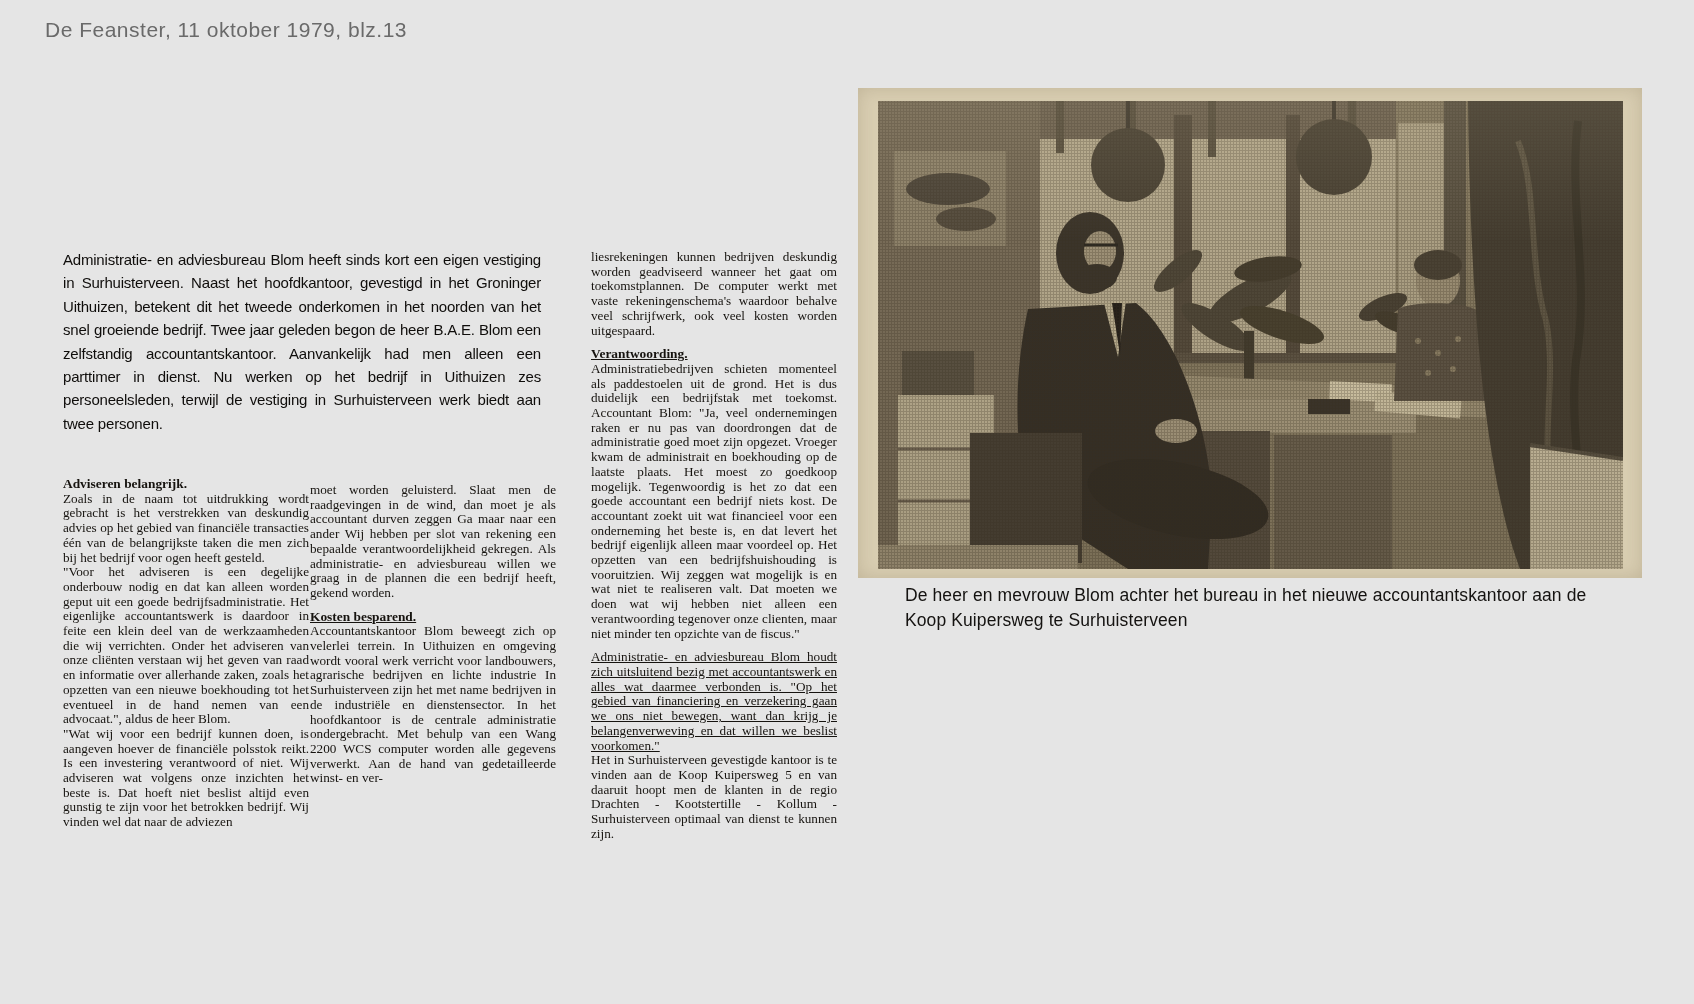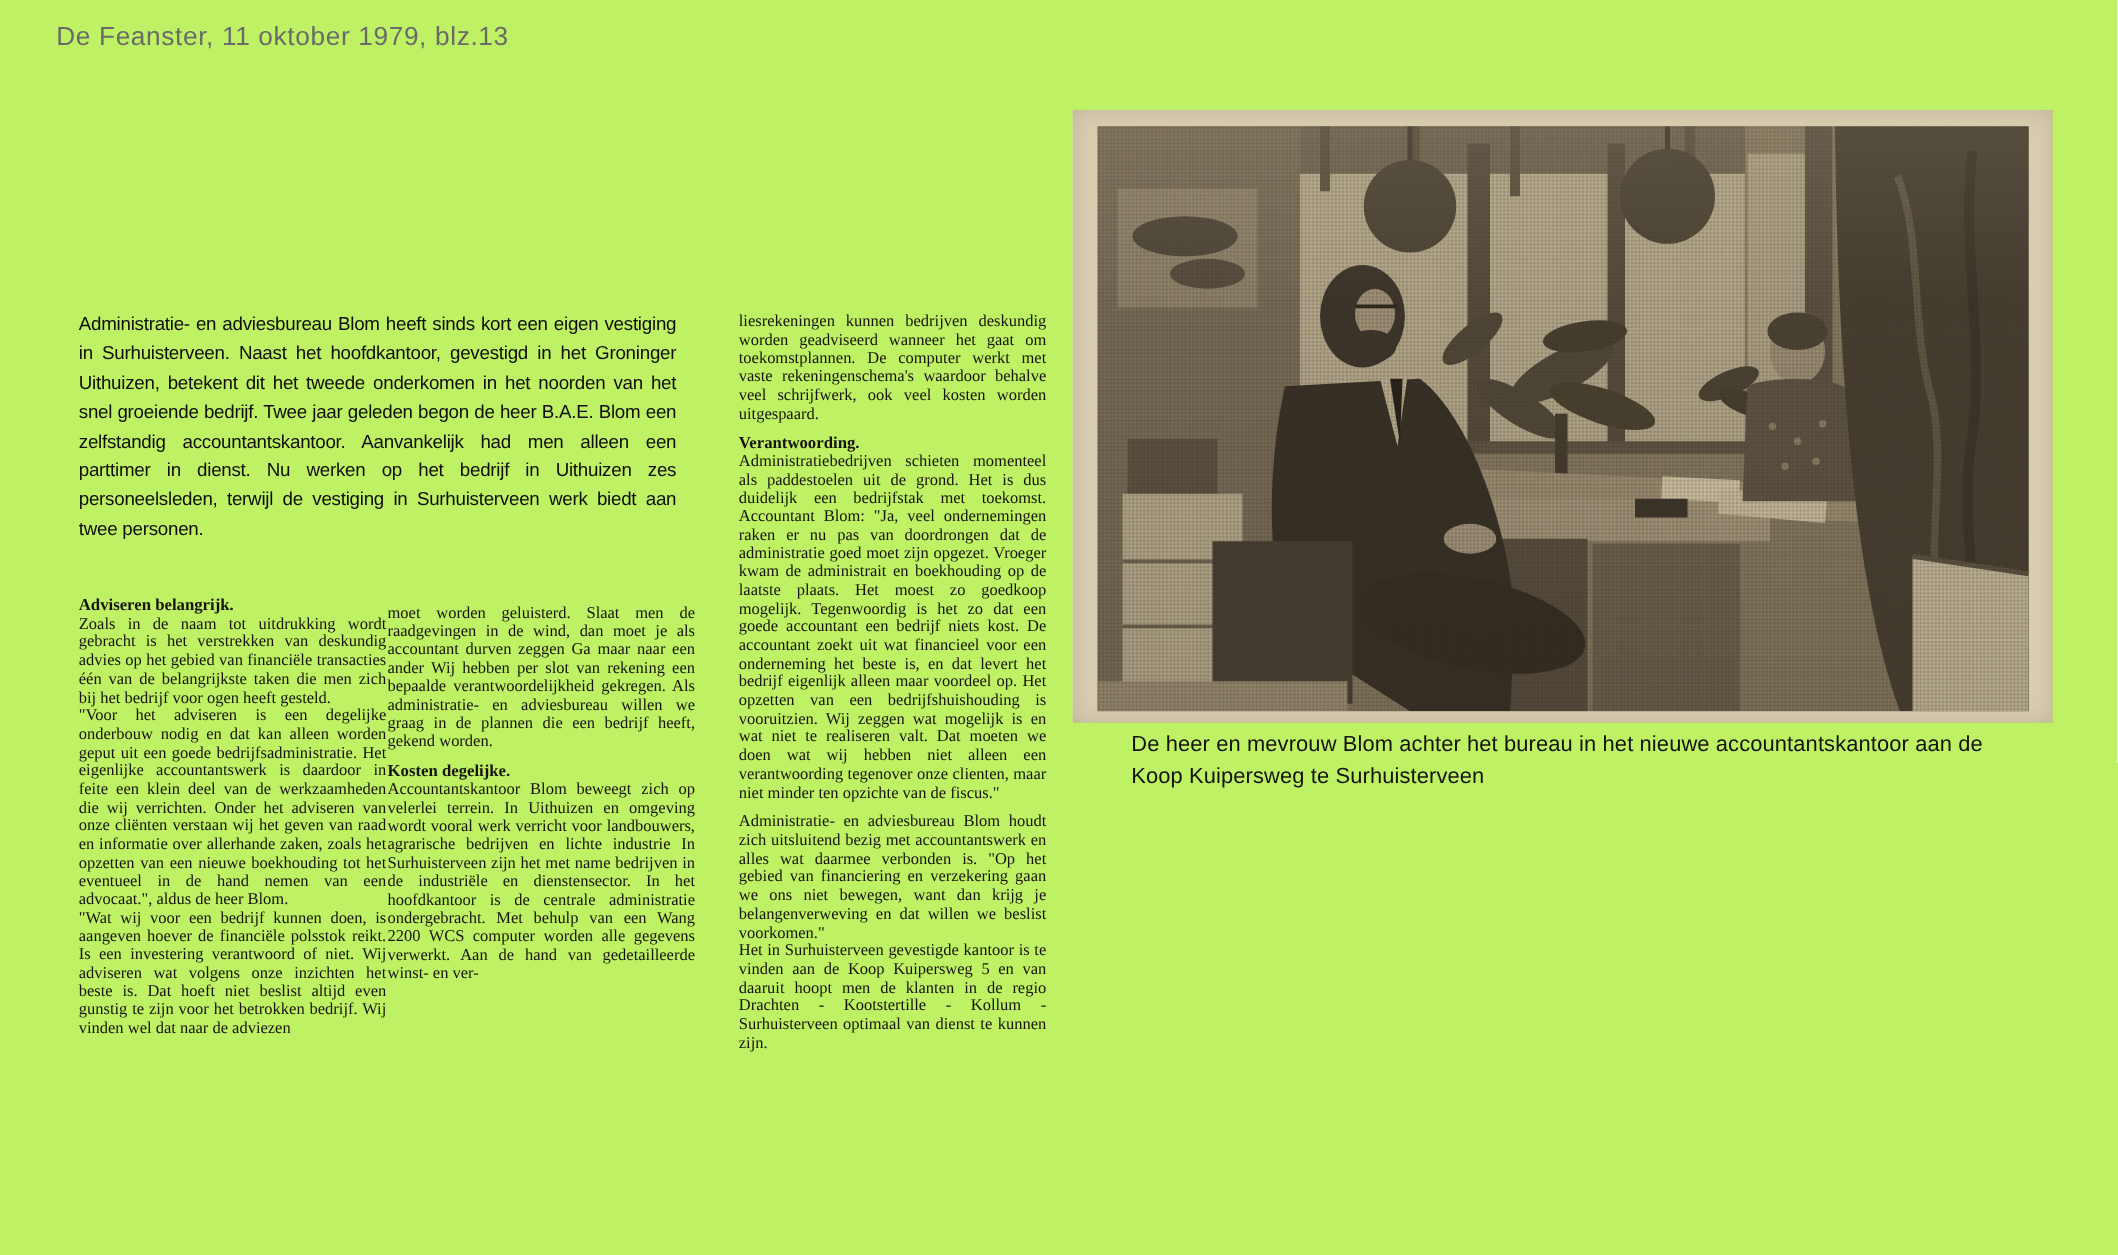--- a/index.html
+++ b/index.html
@@ -1,17 +1,17 @@
 <!DOCTYPE html>
 <html><head>
 <meta charset="utf-8">
 <style>
   html,body{margin:0;padding:0;background:#ffffff;}
   .page{
-    position:relative;width:1694px;height:1004px;background:#bef264;
+    position:relative;width:1694px;height:1004px;background:#e5e5e5;
     overflow:hidden;font-family:"Liberation Sans",sans-serif;
   }
   
   .source-line{
     position:absolute;left:45px;top:18px;font-size:21px;color:#6a6a6a;
     letter-spacing:0.5px;
   }
   
   .headline{
     position:absolute;left:95px;top:94px;width:700px;text-align:center;
@@ -30,21 +30,21 @@
     position:absolute;width:246px;
     font-family:"Liberation Serif",serif;font-size:13.2px;line-height:14.7px;
     text-align:justify;color:#16130f;
   }
   .col-1{left:63px;top:477px;}
   .col-2{left:310px;top:483px;}
   .col-3{left:591px;top:250px;}
   .col p{margin:0;}
   .col .subhead{margin:0;font-weight:bold;font-size:13.4px;}
   .col .subhead.spaced{margin-top:9px;}
-  .col p.spaced{margin-top:9px;}
+  .col p.spaced{margin-top:9px;text-decoration:underline;}
   
   .photo-paper{
     position:absolute;left:858px;top:88px;width:784px;height:490px;
     background:#d9ceb2;box-shadow:inset 0 0 18px rgba(120,105,75,0.25);
   }
   .photo-frame{
     position:absolute;left:20px;top:13px;width:745px;height:468px;
     background:#84785f;overflow:hidden;
   }
   .photo-frame svg{position:absolute;left:0;top:0;width:100%;height:100%;}
@@ -78,21 +78,21 @@
 
   <div class="col col-1">
     <p class="subhead">Adviseren belangrijk.</p>
     <p>Zoals in de naam tot uitdrukking wordt gebracht is het verstrekken van deskundig advies op het gebied van financiële transacties één van de belangrijkste taken die men zich bij het bedrijf voor ogen heeft gesteld.</p>
     <p>"Voor het adviseren is een degelijke onderbouw nodig en dat kan alleen worden geput uit een goede bedrijfsadministratie. Het eigenlijke accountantswerk is daardoor in feite een klein deel van de werkzaamheden die wij verrichten. Onder het adviseren van onze cliënten verstaan wij het geven van raad en informatie over allerhande zaken, zoals het opzetten van een nieuwe boekhouding tot het eventueel in de hand nemen van een advocaat.", aldus de heer Blom.</p>
     <p>"Wat wij voor een bedrijf kunnen doen, is aangeven hoever de financiële polsstok reikt. Is een investering verantwoord of niet. Wij adviseren wat volgens onze inzichten het beste is. Dat hoeft niet beslist altijd even gunstig te zijn voor het betrokken bedrijf. Wij vinden wel dat naar de adviezen</p>
   </div>
 
   <div class="col col-2">
     <p>moet worden geluisterd. Slaat men de raadgevingen in de wind, dan moet je als accountant durven zeggen Ga maar naar een ander Wij hebben per slot van rekening een bepaalde verantwoordelijkheid gekregen. Als administratie- en adviesbureau willen we graag in de plannen die een bedrijf heeft, gekend worden.</p>
-    <p class="subhead spaced">Kosten degelijke.</p>
+    <p class="subhead spaced">Kosten besparend.</p>
     <p>Accountantskantoor Blom beweegt zich op velerlei terrein. In Uithuizen en omgeving wordt vooral werk verricht voor landbouwers, agrarische bedrijven en lichte industrie In Surhuisterveen zijn het met name bedrijven in de industriële en dienstensector. In het hoofdkantoor is de centrale administratie ondergebracht. Met behulp van een Wang 2200 WCS computer worden alle gegevens verwerkt. Aan de hand van gedetailleerde winst- en ver-</p>
   </div>
 
   <div class="col col-3">
     <p>liesrekeningen kunnen bedrijven deskundig worden geadviseerd wanneer het gaat om toekomstplannen. De computer werkt met vaste rekeningenschema's waardoor behalve veel schrijfwerk, ook veel kosten worden uitgespaard.</p>
     <p class="subhead spaced">Verantwoording.</p>
     <p>Administratiebedrijven schieten momenteel als paddestoelen uit de grond. Het is dus duidelijk een bedrijfstak met toekomst. Accountant Blom: "Ja, veel ondernemingen raken er nu pas van doordrongen dat de administratie goed moet zijn opgezet. Vroeger kwam de administrait en boekhouding op de laatste plaats. Het moest zo goedkoop mogelijk. Tegenwoordig is het zo dat een goede accountant een bedrijf niets kost. De accountant zoekt uit wat financieel voor een onderneming het beste is, en dat levert het bedrijf eigenlijk alleen maar voordeel op. Het opzetten van een bedrijfshuishouding is vooruitzien. Wij zeggen wat mogelijk is en wat niet te realiseren valt. Dat moeten we doen wat wij hebben niet alleen een verantwoording tegenover onze clienten, maar niet minder ten opzichte van de fiscus."</p>
     <p class="spaced">Administratie- en adviesbureau Blom houdt zich uitsluitend bezig met accountantswerk en alles wat daarmee verbonden is. "Op het gebied van financiering en verzekering gaan we ons niet bewegen, want dan krijg je belangenverweving en dat willen we beslist voorkomen."</p>
     <p>Het in Surhuisterveen gevestigde kantoor is te vinden aan de Koop Kuipersweg 5 en van daaruit hoopt men de klanten in de regio Drachten - Kootstertille - Kollum - Surhuisterveen optimaal van dienst te kunnen zijn.</p>
   </div>

